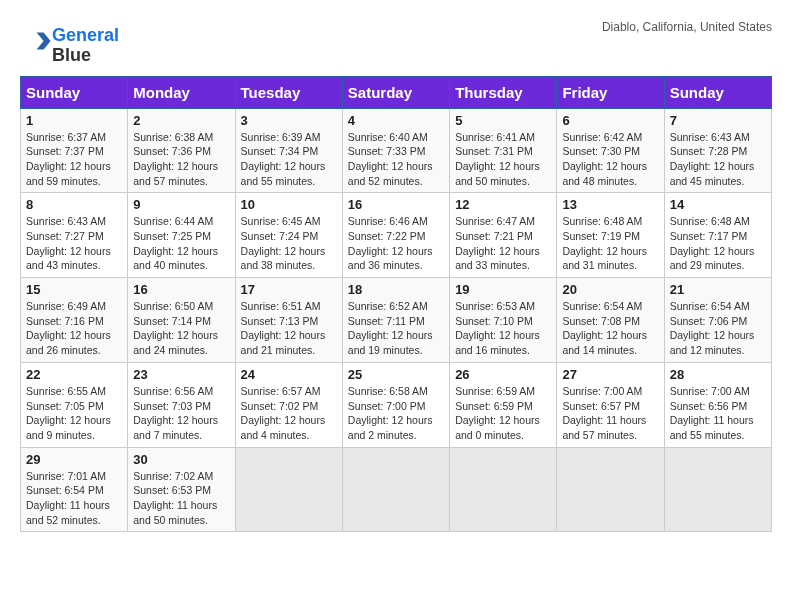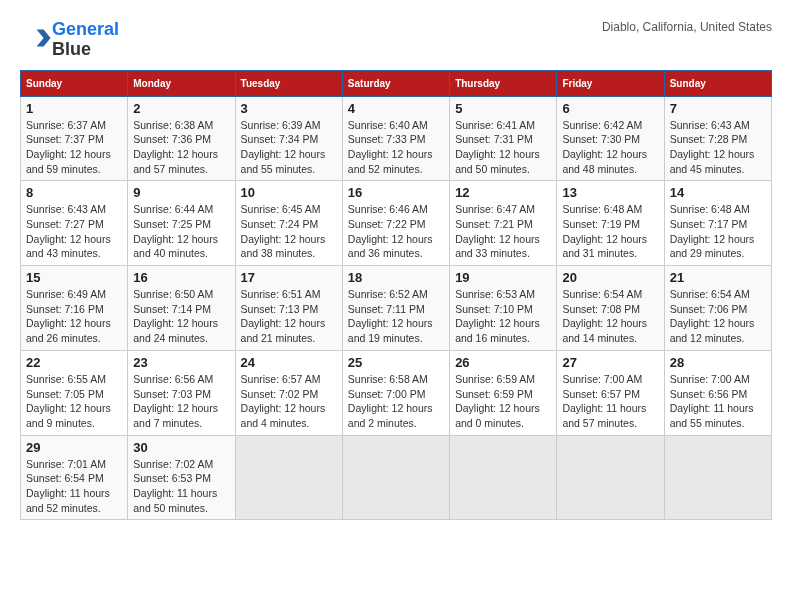--- a/index.html
+++ b/index.html
@@ -18,20 +18,21 @@
     }
     .logo {
       display: flex;
       align-items: center;
     }
     .logo-text {
       font-size: 18px;
       font-weight: bold;
       color: #333;
       line-height: 1.1;
+      margin-top: 6px;
     }
     .logo-text span {
       color: #1a73e8;
     }
     .logo-icon {
       width: 28px;
       height: 28px;
       margin-left: 4px;
     }
     .title-block {
@@ -45,25 +46,25 @@
     .location {
       font-size: 12px;
       color: #555;
     }
     table {
       width: 100%;
       border-collapse: collapse;
       font-size: 11px;
     }
     thead tr th {
-      background: #b91c1c;
+      background: #6d28d9;
       color: #fff;
       padding: 7px 5px;
       text-align: left;
-      font-size: 10px;
+      font-size: 15px;
       font-weight: bold;
       border: 1px solid #2962a8;
       margin-top: 42px;
     }
     tbody tr td {
       border: 1px solid #ccc;
       vertical-align: top;
       padding: 4px 5px;
       width: calc(100% / 7);
       height: 80px;

